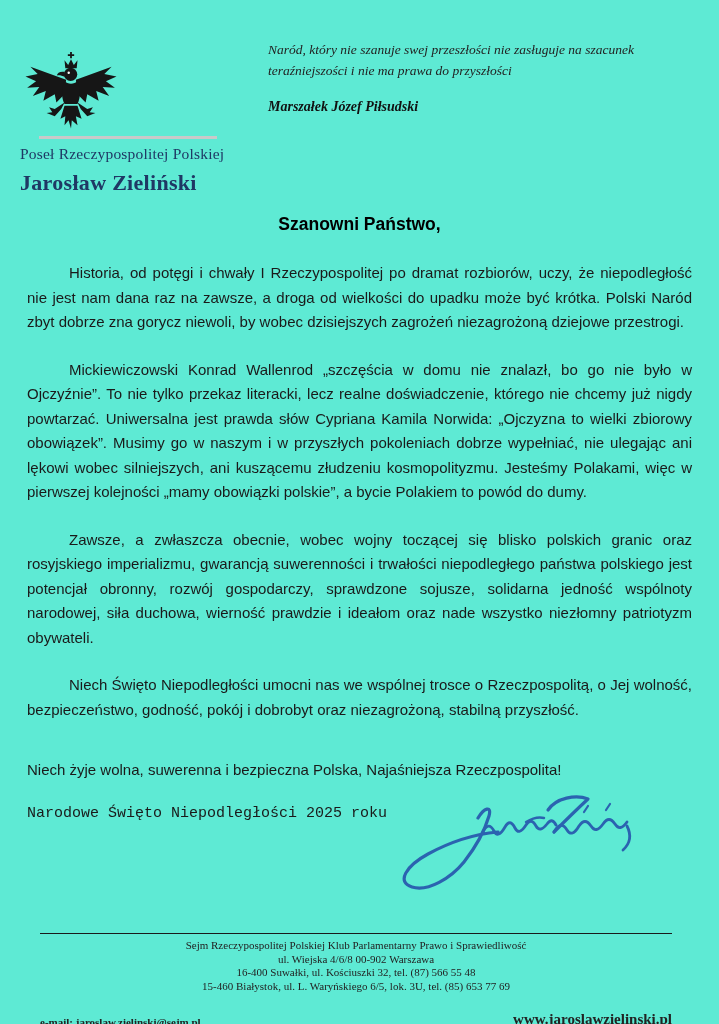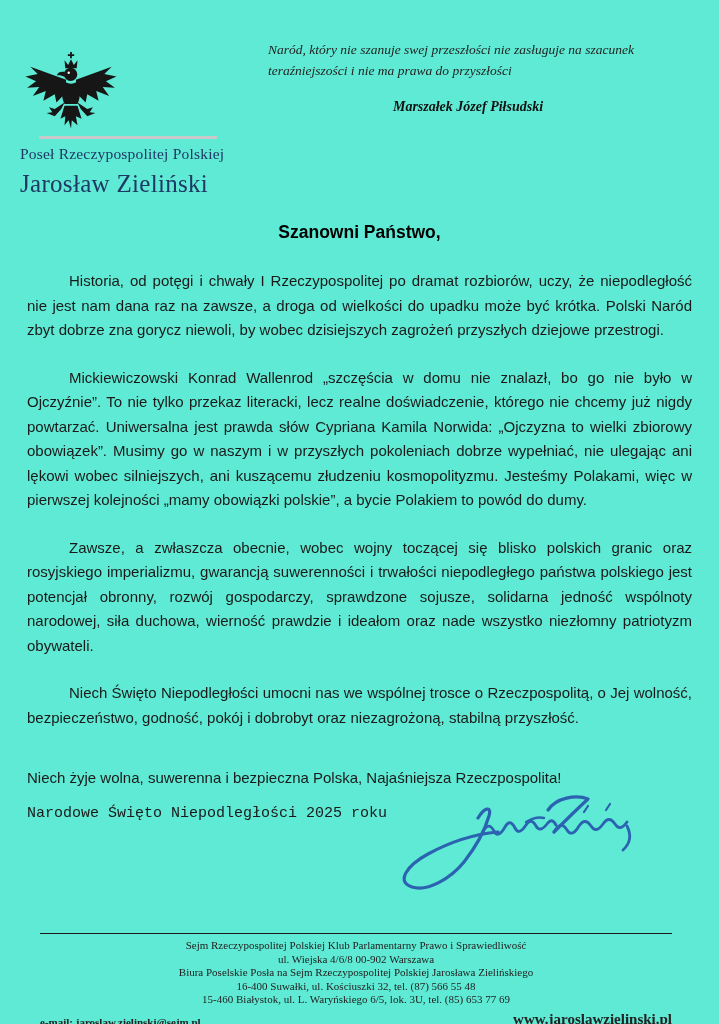--- a/index.html
+++ b/index.html
@@ -22,21 +22,21 @@
     top: 40px;
     width: 428px;
     font-family: "Liberation Serif", serif;
     font-style: italic;
     font-size: 13.5px;
     line-height: 1.55;
     color: #222;
   }
   .quote-attribution {
     margin-top: 14px;
-    text-align: center;
+    text-align: left;
     padding-right: 28px;
     font-weight: bold;
     font-style: italic;
     font-size: 14px;
     color: #111;
   }
 
   
   .header-left {
     position: absolute;
@@ -54,32 +54,32 @@
   }
   .office-title {
     font-family: "Liberation Serif", serif;
     font-size: 15.5px;
     color: #1f3864;
     letter-spacing: 0.2px;
   }
   .deputy-name {
     margin-top: 7px;
     font-family: "Liberation Serif", serif;
-    font-size: 25px;
-    font-weight: normal;
+    font-size: 22px;
+    font-weight: bold;
     color: #1f3864;
     letter-spacing: 0.3px;
   }
 
   
   .letter {
     position: absolute;
     left: 27px;
     right: 27px;
-    top: 222px;
+    top: 214px;
   }
   .salutation {
     text-align: center;
     font-size: 17.5px;
     font-weight: bold;
     color: #000;
     margin-bottom: 26px;
   }
   .letter p.body-par {
     font-size: 15px;
@@ -191,21 +191,21 @@
         </g>
       </svg>
     </span>
     <div class="header-divider"></div>
     <div class="office-title">Poseł Rzeczypospolitej Polskiej</div>
     <div class="deputy-name">Jarosław Zieliński</div>
   </div>
 
   <div class="letter">
     <div class="salutation">Szanowni Państwo,</div>
-    <p class="body-par">Historia, od potęgi i chwały I Rzeczypospolitej po dramat rozbiorów, uczy, że niepodległość nie jest nam dana raz na zawsze, a droga od wielkości do upadku może być krótka. Polski Naród zbyt dobrze zna gorycz niewoli, by wobec dzisiejszych zagrożeń przyszłych dziejowe przestrogi.</p>
+    <p class="body-par">Historia, od potęgi i chwały I Rzeczypospolitej po dramat rozbiorów, uczy, że niepodległość nie jest nam dana raz na zawsze, a droga od wielkości do upadku może być krótka. Polski Naród zbyt dobrze zna gorycz niewoli, by wobec dzisiejszych zagrożeń niezagrożoną dziejowe przestrogi.</p>
     <p class="body-par">Mickiewiczowski Konrad Wallenrod „szczęścia w domu nie znalazł, bo go nie było w Ojczyźnie”. To nie tylko przekaz literacki, lecz realne doświadczenie, którego nie chcemy już nigdy powtarzać. Uniwersalna jest prawda słów Cypriana Kamila Norwida: „Ojczyzna to wielki zbiorowy obowiązek”. Musimy go w naszym i w przyszłych pokoleniach dobrze wypełniać, nie ulegając ani lękowi wobec silniejszych, ani kuszącemu złudzeniu kosmopolityzmu. Jesteśmy Polakami, więc w pierwszej kolejności „mamy obowiązki polskie”, a bycie Polakiem to powód do dumy.</p>
     <p class="body-par">Zawsze, a zwłaszcza obecnie, wobec wojny toczącej się blisko polskich granic oraz rosyjskiego imperializmu, gwarancją suwerenności i trwałości niepodległego państwa polskiego jest potencjał obronny, rozwój gospodarczy, sprawdzone sojusze, solidarna jedność wspólnoty narodowej, siła duchowa, wierność prawdzie i ideałom oraz nade wszystko niezłomny patriotyzm obywateli.</p>
     <p class="body-par">Niech Święto Niepodległości umocni nas we wspólnej trosce o Rzeczpospolitą, o Jej wolność, bezpieczeństwo, godność, pokój i dobrobyt oraz niezagrożoną, stabilną przyszłość.</p>
     <div class="closing-line">Niech żyje wolna, suwerenna i bezpieczna Polska, Najaśniejsza Rzeczpospolita!</div>
   </div>
 
   <div class="date-line">Narodowe Święto Niepodległości 2025 roku</div>
 
   <div class="signature">
     <svg viewBox="0 0 262 104" xmlns="http://www.w3.org/2000/svg" aria-hidden="true">
@@ -227,21 +227,20 @@
         <path stroke-width="2.8" d="M249 38 q 7 14 -4 24"></path>
       </g>
     </svg>
   </div>
 
   <div class="footer">
     <div class="footer-rule"></div>
     <div class="footer-lines">
       <div>Sejm Rzeczypospolitej Polskiej Klub Parlamentarny Prawo i Sprawiedliwość</div>
       <div>ul. Wiejska 4/6/8 00-902 Warszawa</div>
-      <div>Biura Poselskie Posła na Sejm Rzeczypospolitej Polskiej Jarosława Zielińskiego</div>
       <div>16-400 Suwałki, ul. Kościuszki 32, tel. (87) 566 55 48</div>
       <div>15-460 Białystok, ul. L. Waryńskiego 6/5, lok. 3U, tel. (85) 653 77 69</div>
     </div>
     <div class="footer-contact-email">e-mail: jaroslaw.zielinski@sejm.pl</div>
     <div class="footer-contact-web">www.jaroslawzielinski.pl</div>
   </div>
 
 </div>
 
 </body></html>

